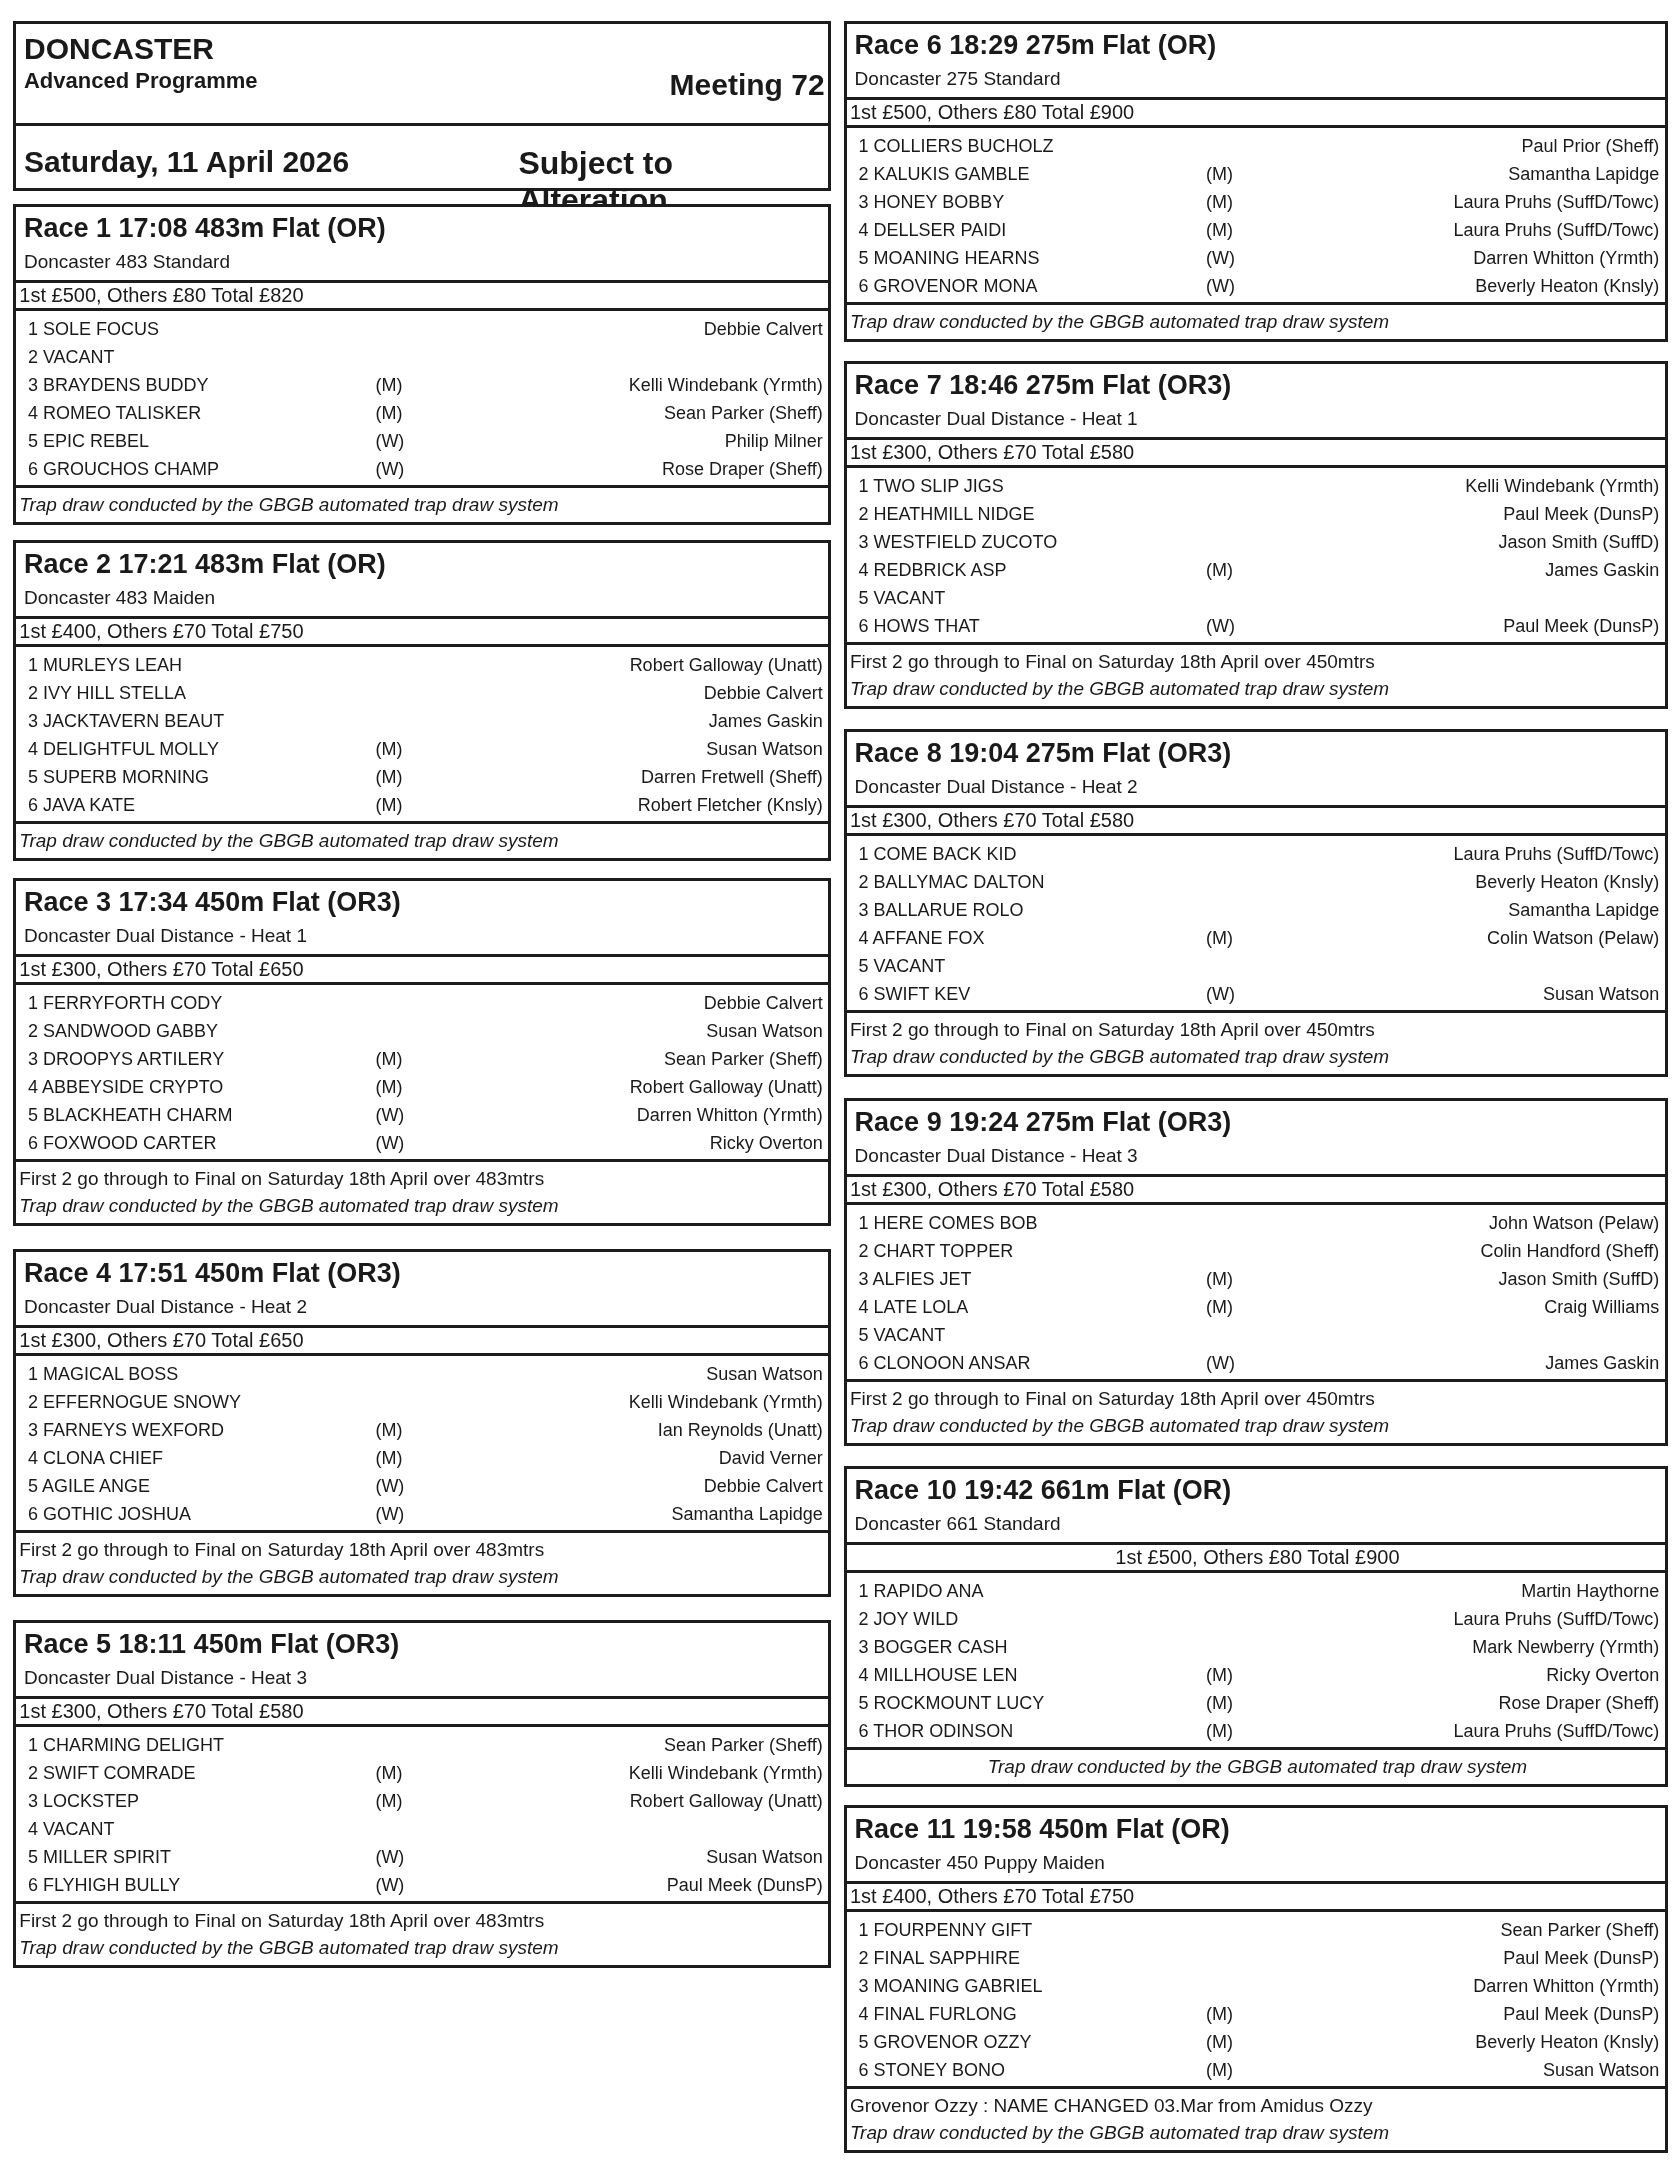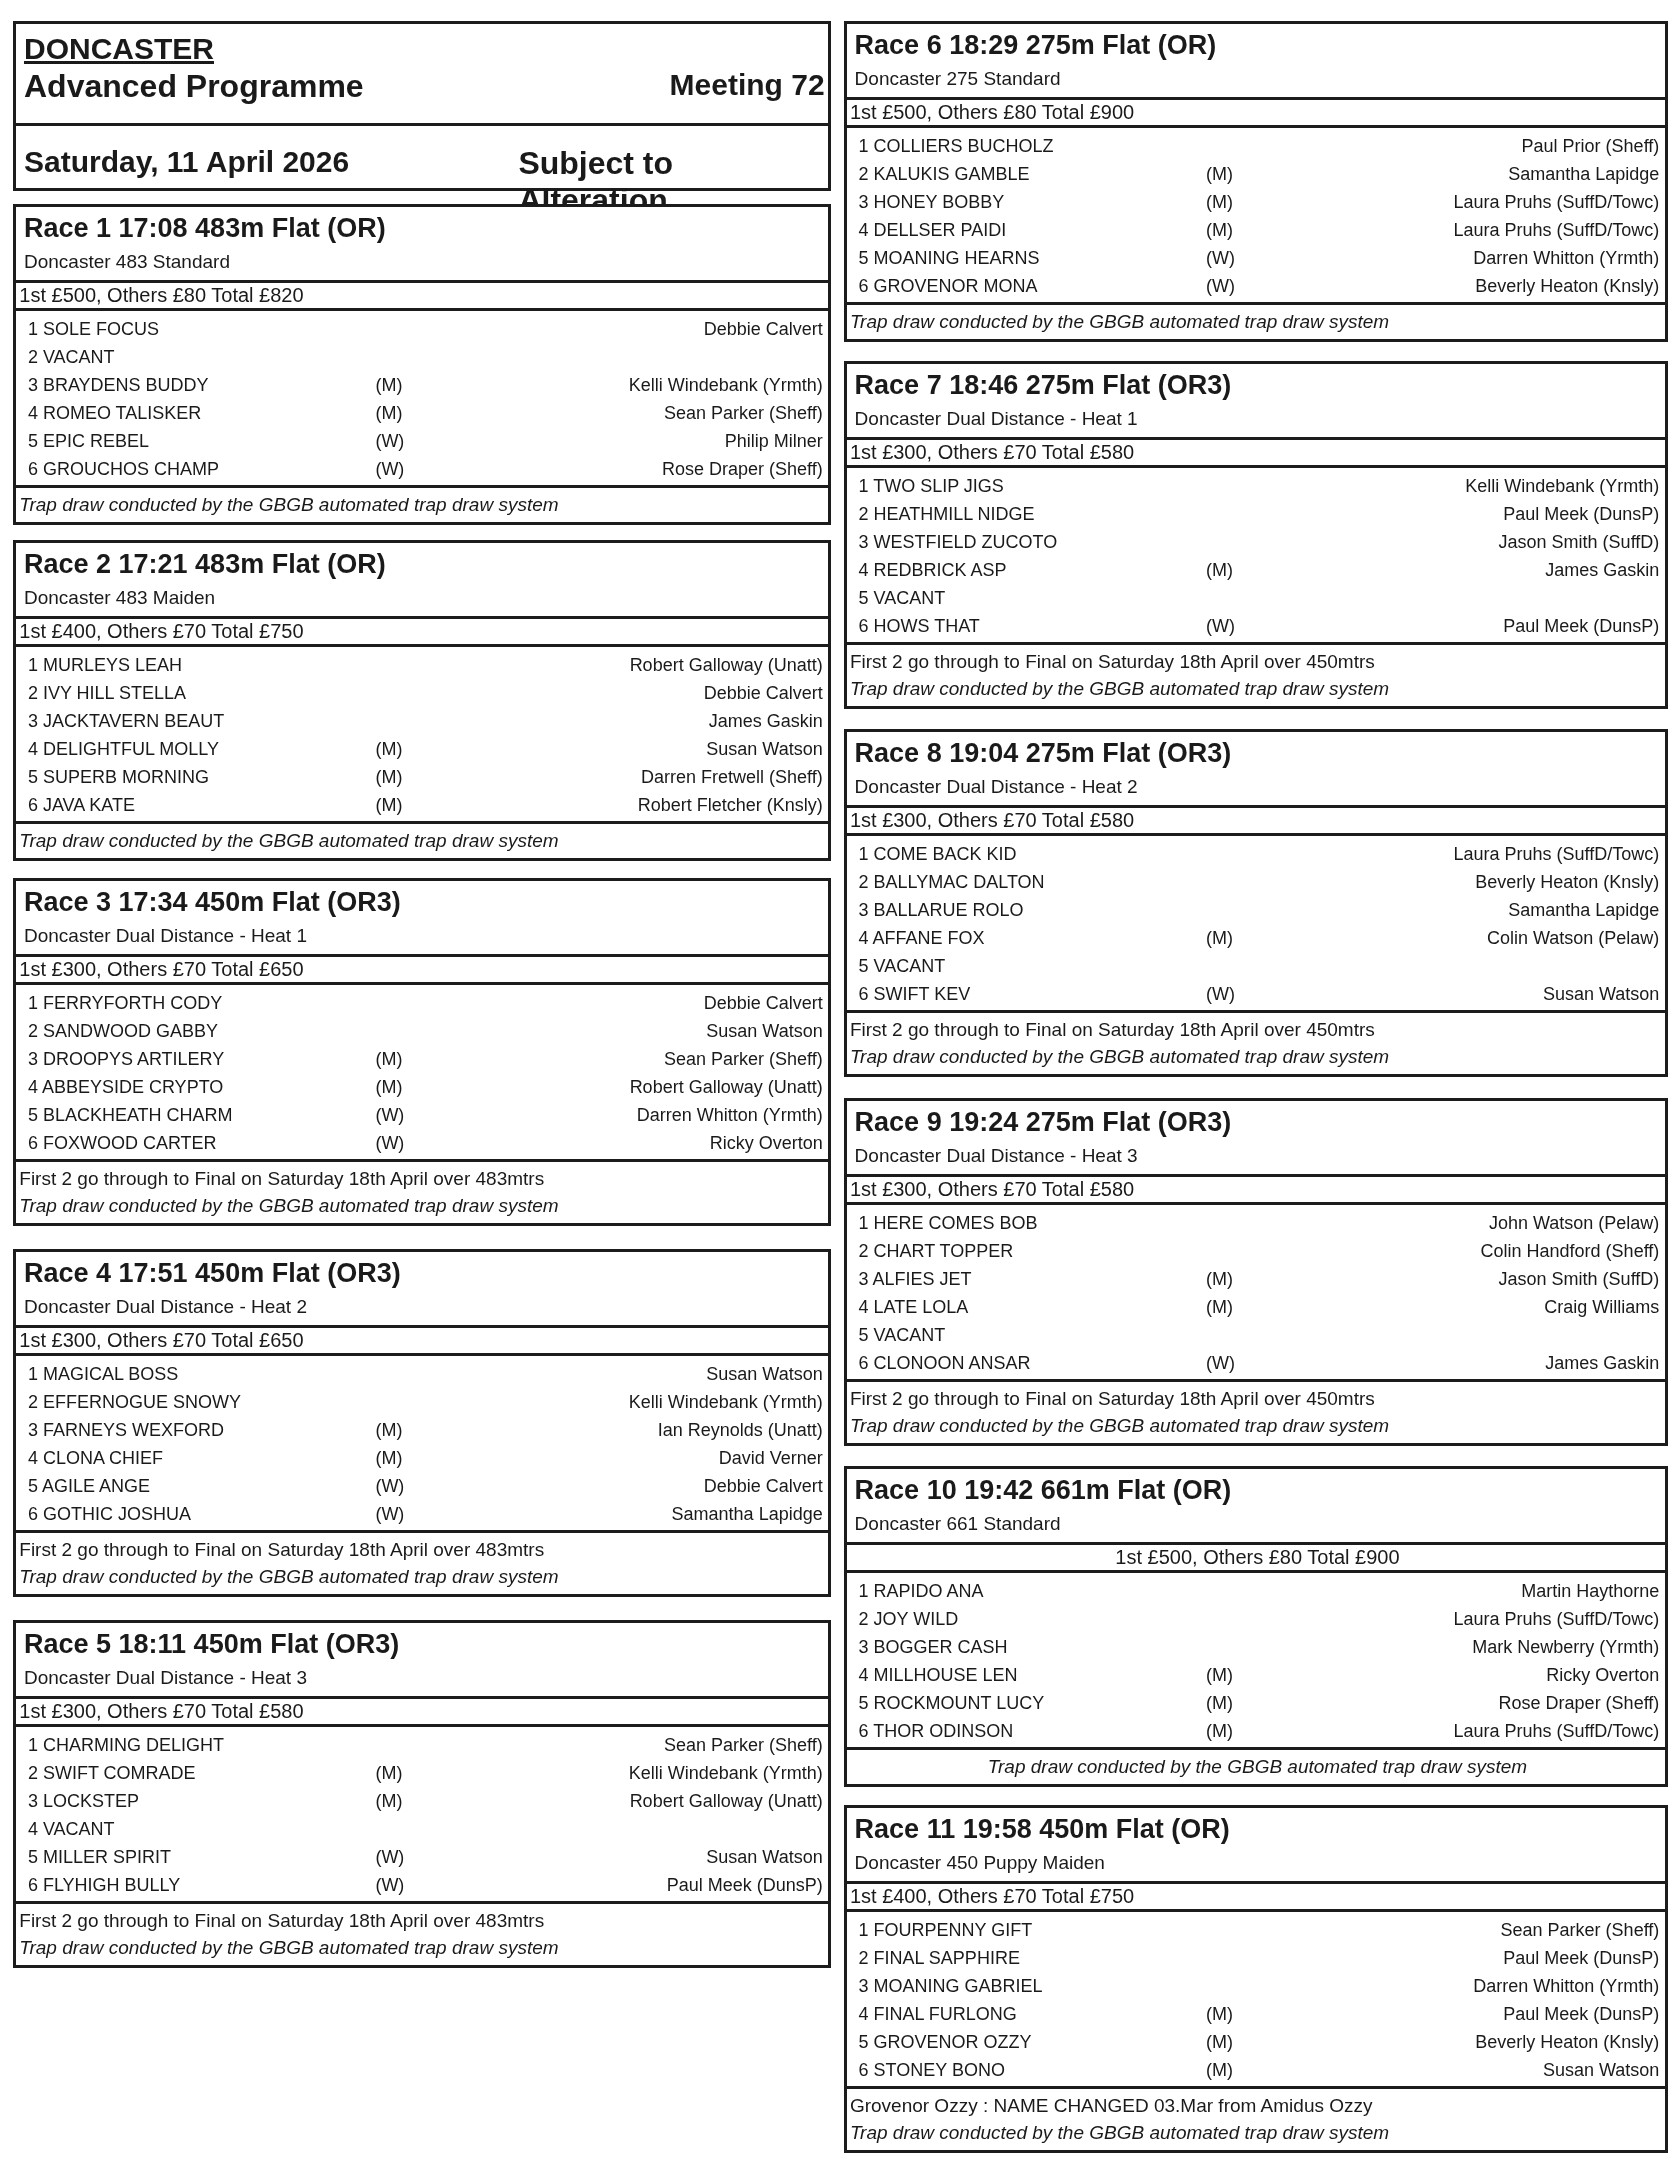--- a/index.html
+++ b/index.html
@@ -9,22 +9,22 @@
   }
   .col { position:absolute; top:0; }
   .col-left { left:13.4px; width:818px; }
   .col-right { left:844px; width:824px; }
 
   .box { position:absolute; left:0; right:0; border:3.8px solid #1c1c1c; box-sizing:border-box; background:#fff; }
 
   
   .hdr-top { height:99px; border-bottom:3.8px solid #1c1c1c; position:relative; }
   .hdr-bottom { height:61px; position:relative; }
-  .hdr-venue { position:absolute; left:7.6px; top:7.6px; font-size:30px; font-weight:bold;text-decoration:underline; }
-  .hdr-prog { position:absolute; left:7.6px; top:44px; font-size:32px; font-weight:bold; }
+  .hdr-venue { position:absolute; left:7.6px; top:7.6px; font-size:30px; font-weight:bold; }
+  .hdr-prog { position:absolute; left:7.6px; top:44px; font-size:22px; font-weight:bold; }
   .hdr-meeting { position:absolute; right:3.8px; top:44px; font-size:30px; font-weight:bold; }
   .hdr-date { position:absolute; left:7.6px; top:19px; font-size:30px; font-weight:bold; }
   .hdr-alter { position:absolute; left:468px; top:19px; font-size:32px; font-weight:bold;margin-left:34px; }
 
   
   .race-title { height:73px; border-bottom:3.8px solid #1c1c1c; position:relative; }
   .race-heading { position:absolute; left:7.6px; top:5.7px; font-size:27px; font-weight:bold; white-space:nowrap; }
   .race-sub { position:absolute; left:7.6px; top:44px; font-size:19px; white-space:nowrap; }
   .race-prize { height:25px; border-bottom:3.8px solid #1c1c1c; font-size:20px; line-height:25px; padding-left:2.9px; white-space:nowrap; }
   .race-runners { border-bottom:3.8px solid #1c1c1c; padding:3.8px 0 1.9px 0;text-decoration:underline; }

